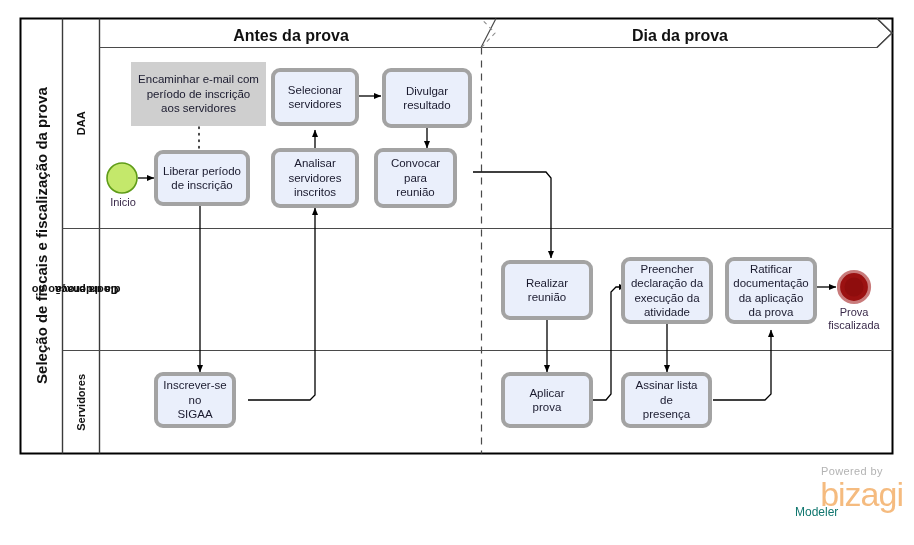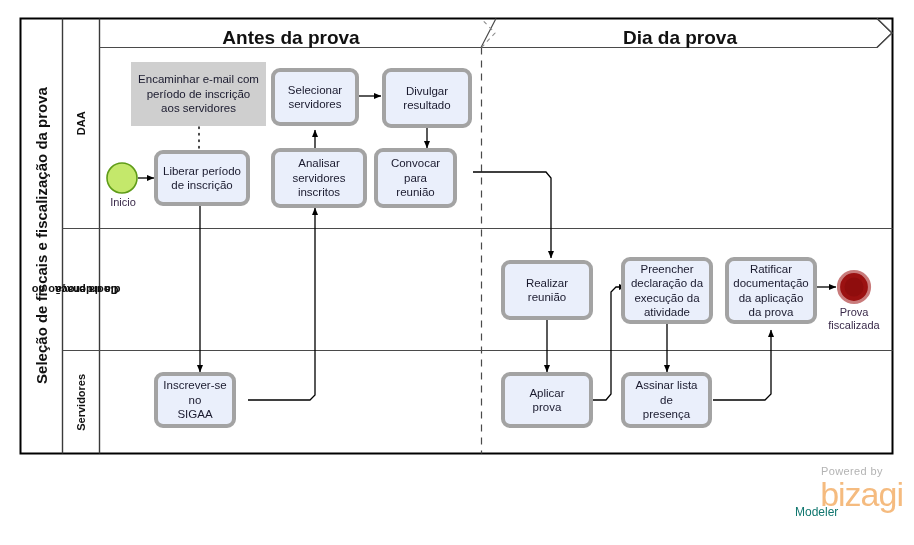--- a/index.html
+++ b/index.html
@@ -36,21 +36,21 @@
   }
   .lane-title span{
     transform:rotate(-90deg);
     white-space:nowrap;
     text-align:center;
   }
 
   
   .phase-label{
     position:absolute;
-    font-size:19px;font-weight:bold;color:#111;
+    font-size:16px;font-weight:bold;color:#111;
     text-align:center;
     top:27px;
   }
 
   
   .task{
     position:absolute;
     box-sizing:border-box;
     background:#eaeffb;
     border:4px solid #a3a3a3;
@@ -216,21 +216,21 @@
       </div>
     </div>
 
     <div class="task" style="left:382px;top:68px;width:90px;height:60px;">
       <div>
         <div>Divulgar</div>
         <div>resultado</div>
       </div>
     </div>
 
-    <div class="task" style="left:271px;top:148px;width:96px;height:60px;">
+    <div class="task" style="left:271px;top:148px;width:88px;height:60px;">
       <div>
         <div>Analisar</div>
         <div>servidores</div>
         <div>inscritos</div>
       </div>
     </div>
 
     <div class="task" style="left:374px;top:148px;width:83px;height:60px;">
       <div>
         <div>Convocar para</div>

